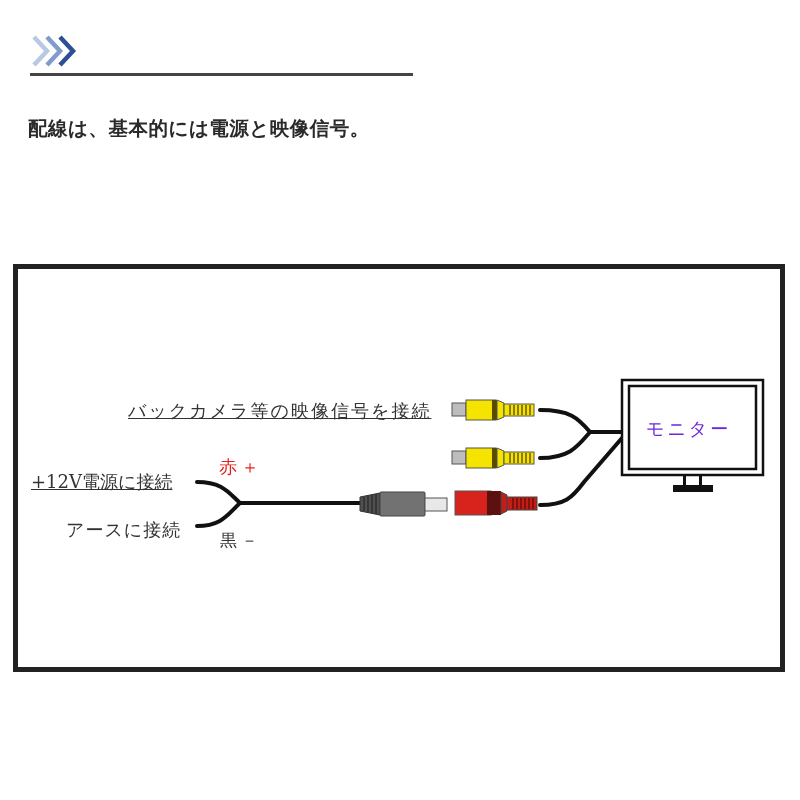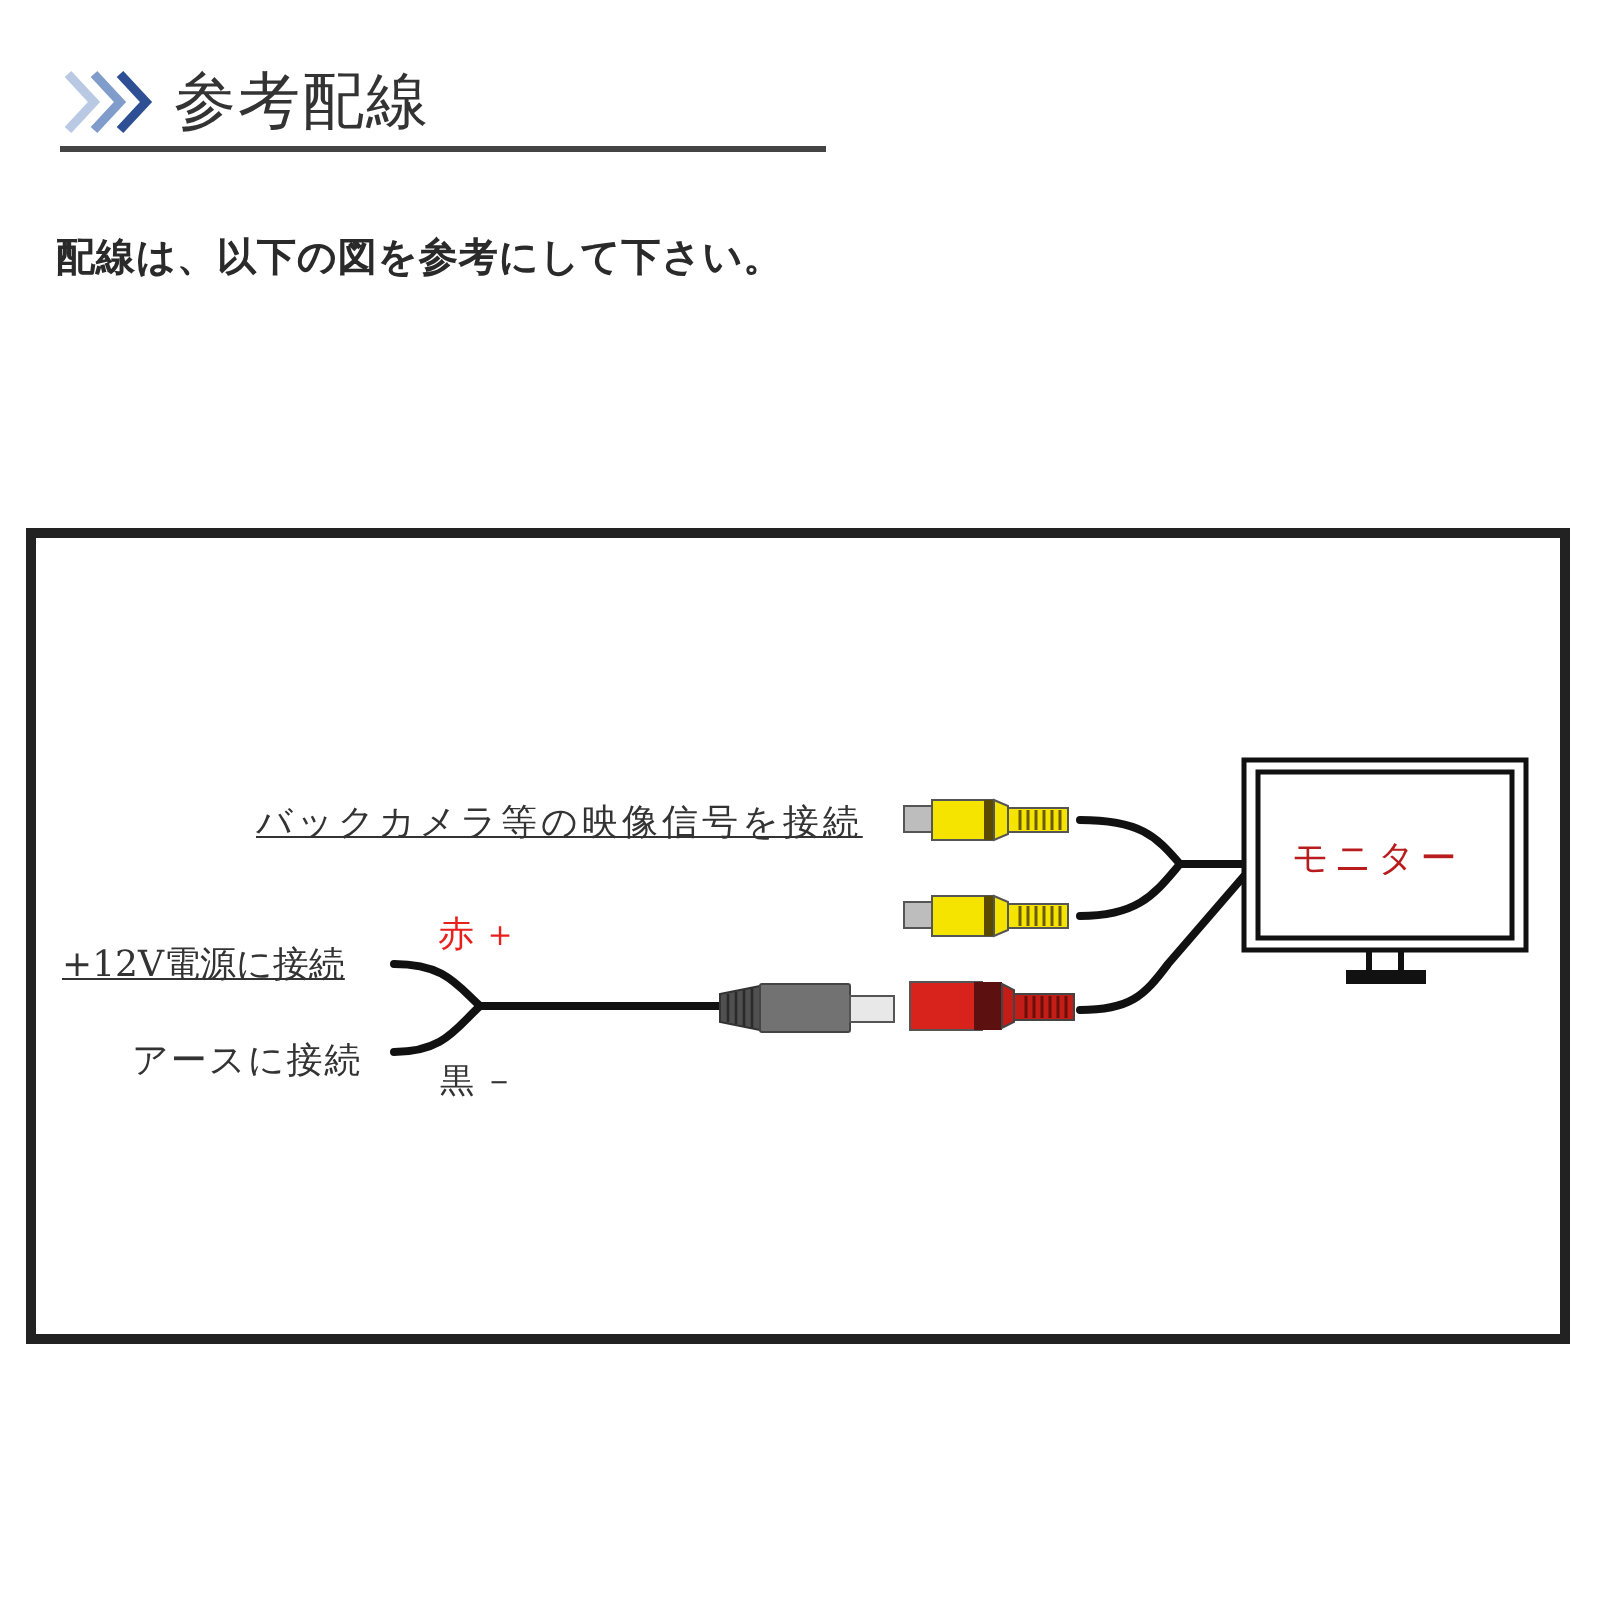--- a/index.html
+++ b/index.html
@@ -17,37 +17,36 @@
     .frame { position: absolute; left: 13px; top: 264px; width: 772px; height: 408px; border: 5px solid #222222; background: #ffffff; }
 
     .diagram { position: absolute; left: 0; top: 0; width: 800px; height: 800px; }
 
     .lbl { position: absolute; white-space: nowrap; font-family: "DejaVu Serif", serif; color: #333333; font-size: 18px; }
     .lbl.video { left: 128px; top: 399px; letter-spacing: 2px; text-decoration: underline; }
     .lbl.power { left: 31px; top: 470px; text-decoration: underline; }
     .lbl.ground { left: 66px; top: 518px; letter-spacing: 1px; }
     .lbl.red { left: 219px; top: 455px; color: #e8201c; font-size: 18px; letter-spacing: 4px; }
     .lbl.black { left: 220px; top: 529px; color: #333333; font-size: 17px; letter-spacing: 4px; }
-    .lbl.monitor { left: 646px; top: 417px; font-size: 18px; letter-spacing: 3px; color: #b91c1c; }
+    .lbl.monitor { left: 646px; top: 417px; font-size: 18px; letter-spacing: 3px; color: #6d28d9; }
   </style>
 </head>
 <body>
 
 <div class="header">
   <svg class="chevrons" viewBox="0 0 48 34">
     <polyline points="2,3 15,17 2,31" fill="none" stroke="#b9c9e3" stroke-width="4.5"></polyline>
     <polyline points="15,3 28,17 15,31" fill="none" stroke="#7f9ccb" stroke-width="4.5"></polyline>
     <polyline points="28,3 41,17 28,31" fill="none" stroke="#2e4f93" stroke-width="4.5"></polyline>
   </svg>
-  <div class="title">参考配線</div>
   <div class="rule"></div>
 </div>
 
 <div class="intro">
-  <div>配線は、以下の図を参考にして下さい。</div>
+  <div>配線は、基本的には電源と映像信号。</div>
 </div>
 
 <div class="frame"></div>
 
 <svg class="diagram" viewBox="0 0 800 800">
 
   <g fill="none" stroke="#111111" stroke-width="4" stroke-linecap="round">
 
     <path d="M197,482 C222,482 228,492 240,503"></path>
     <path d="M197,526 C222,526 228,514 240,503"></path>

